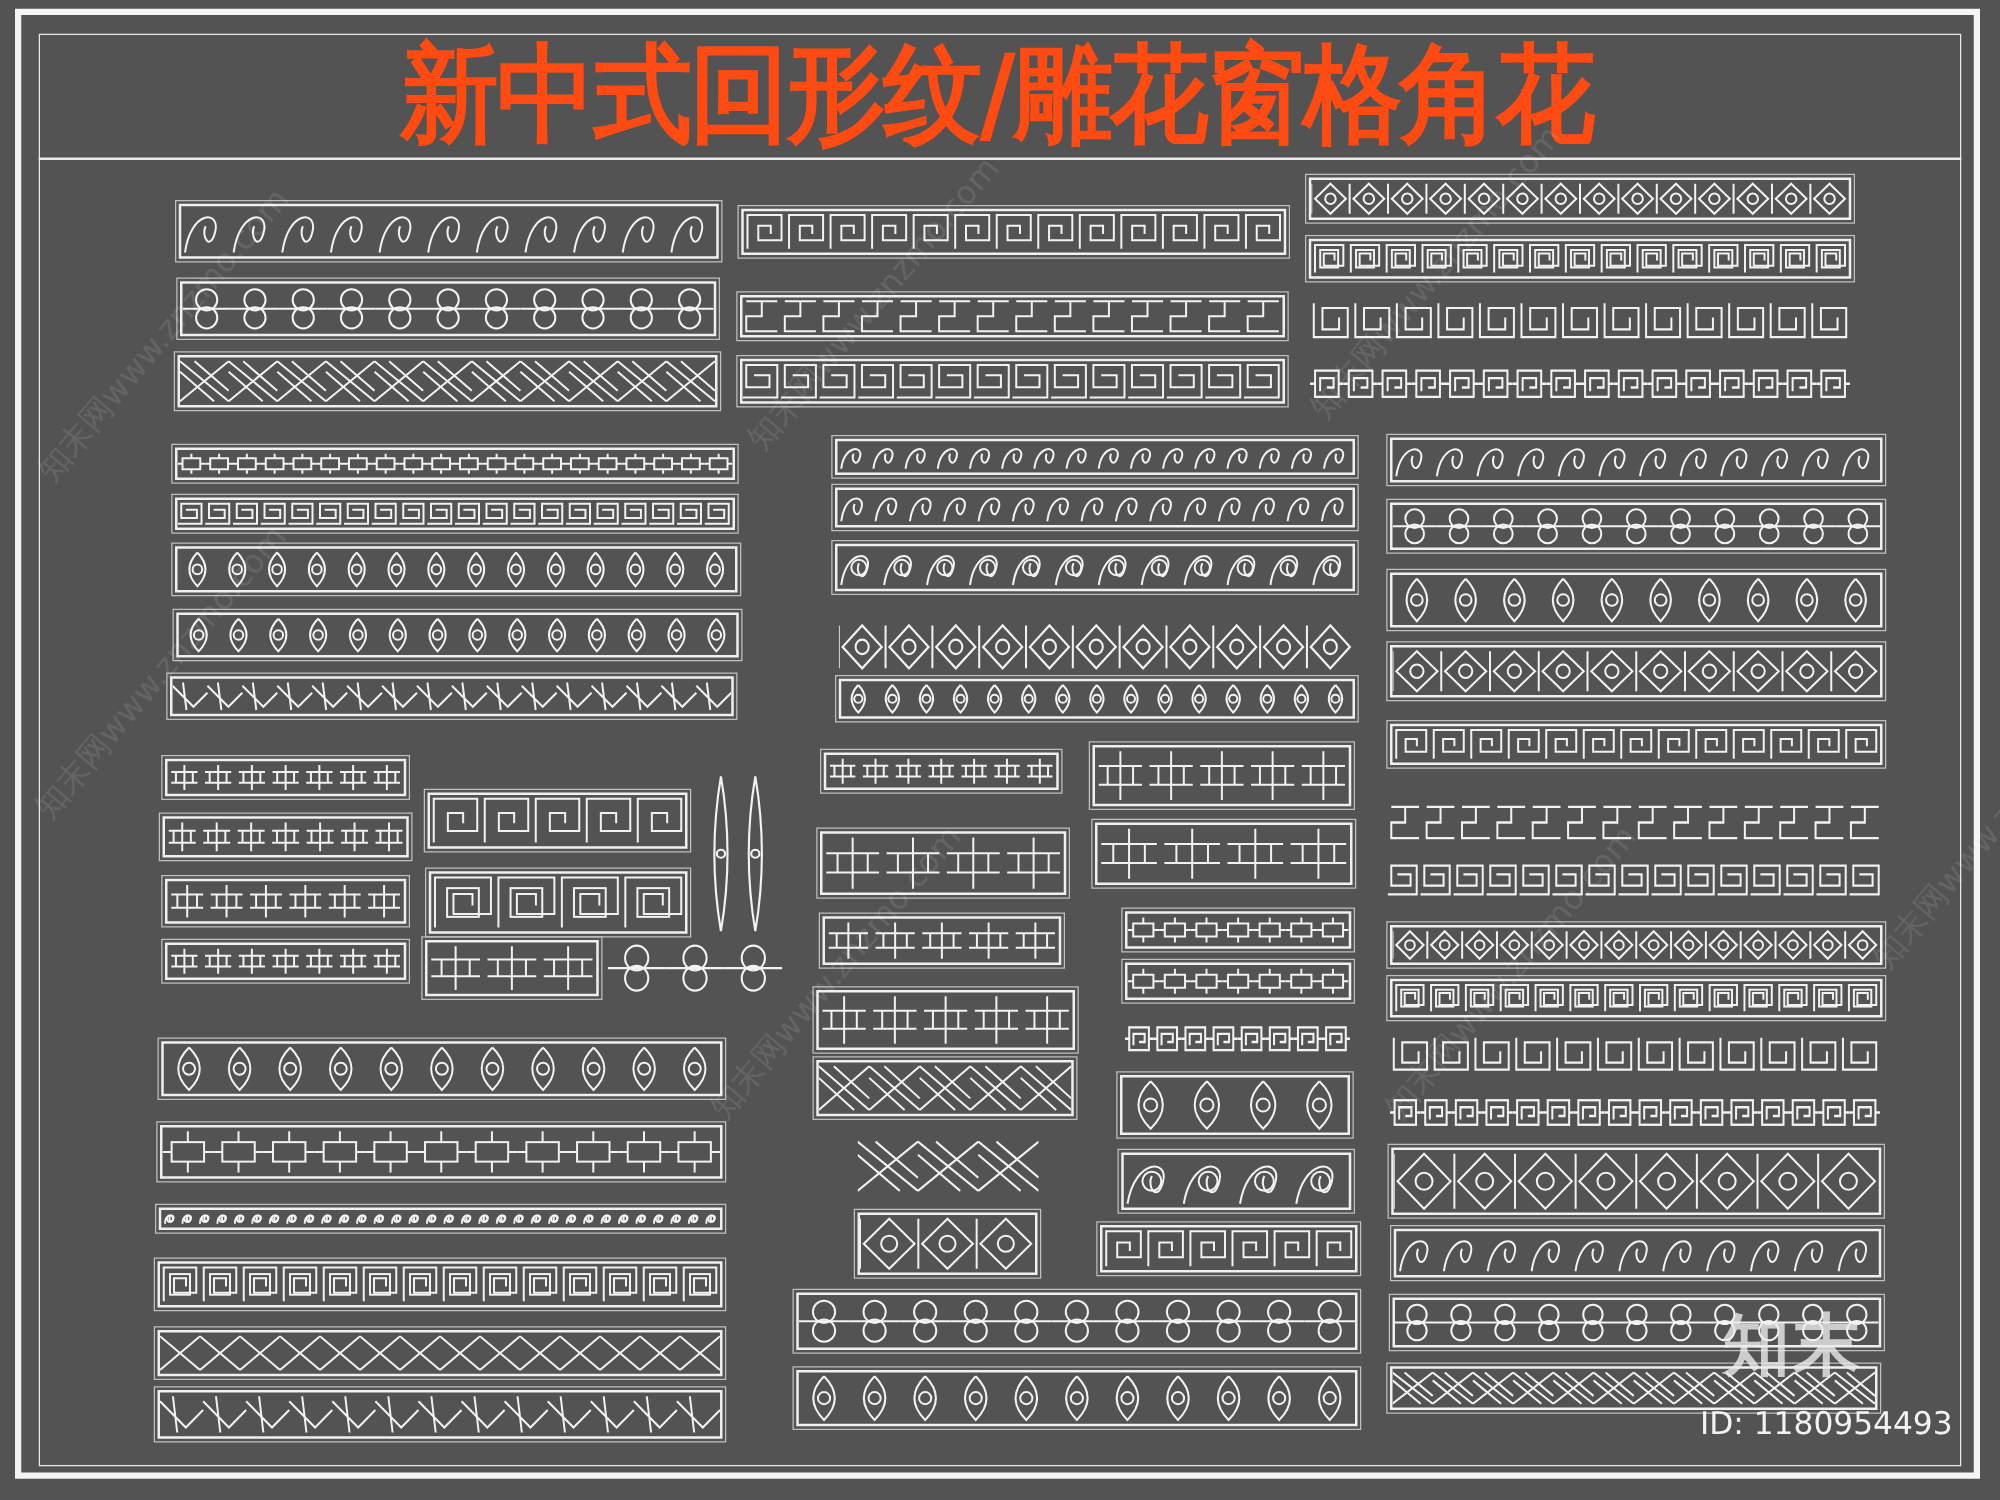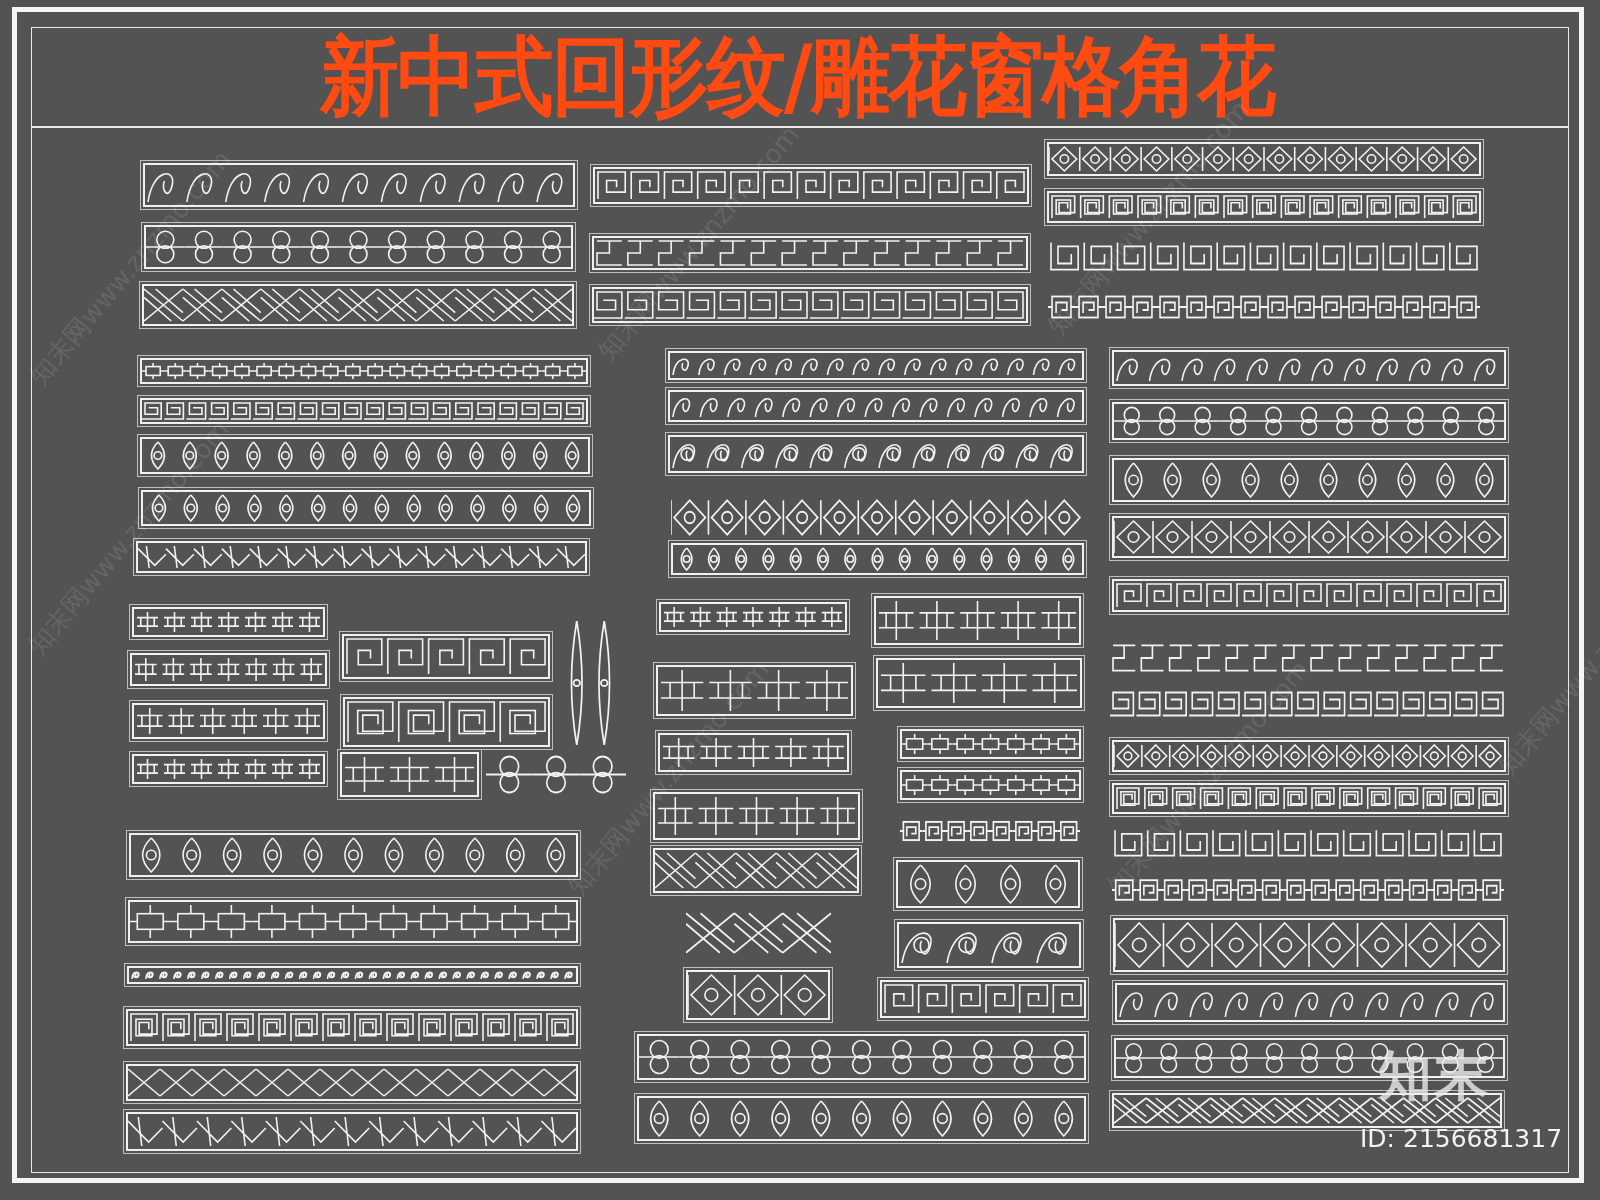--- a/index.html
+++ b/index.html
@@ -1548,13 +1548,13 @@
 
 <div class="watermark" style="left:22px;top:370px;">知末网www.znzmo.com</div>
 <div class="watermark" style="left:590px;top:345px;">知末网www.znzmo.com</div>
 <div class="watermark" style="left:1040px;top:320px;">知末网www.znzmo.com</div>
 <div class="watermark" style="left:20px;top:640px;">知末网www.znzmo.com</div>
 <div class="watermark" style="left:560px;top:880px;">知末网www.znzmo.com</div>
 <div class="watermark" style="left:1100px;top:880px;">知末网www.znzmo.com</div>
 <div class="watermark" style="left:1490px;top:760px;">知末网www.znzmo.com</div>
 
 <div class="logo">知末</div>
-<div class="id-label">ID: 2156681317</div>
+<div class="id-label">ID: 1180954493</div>
 
 </body></html>

